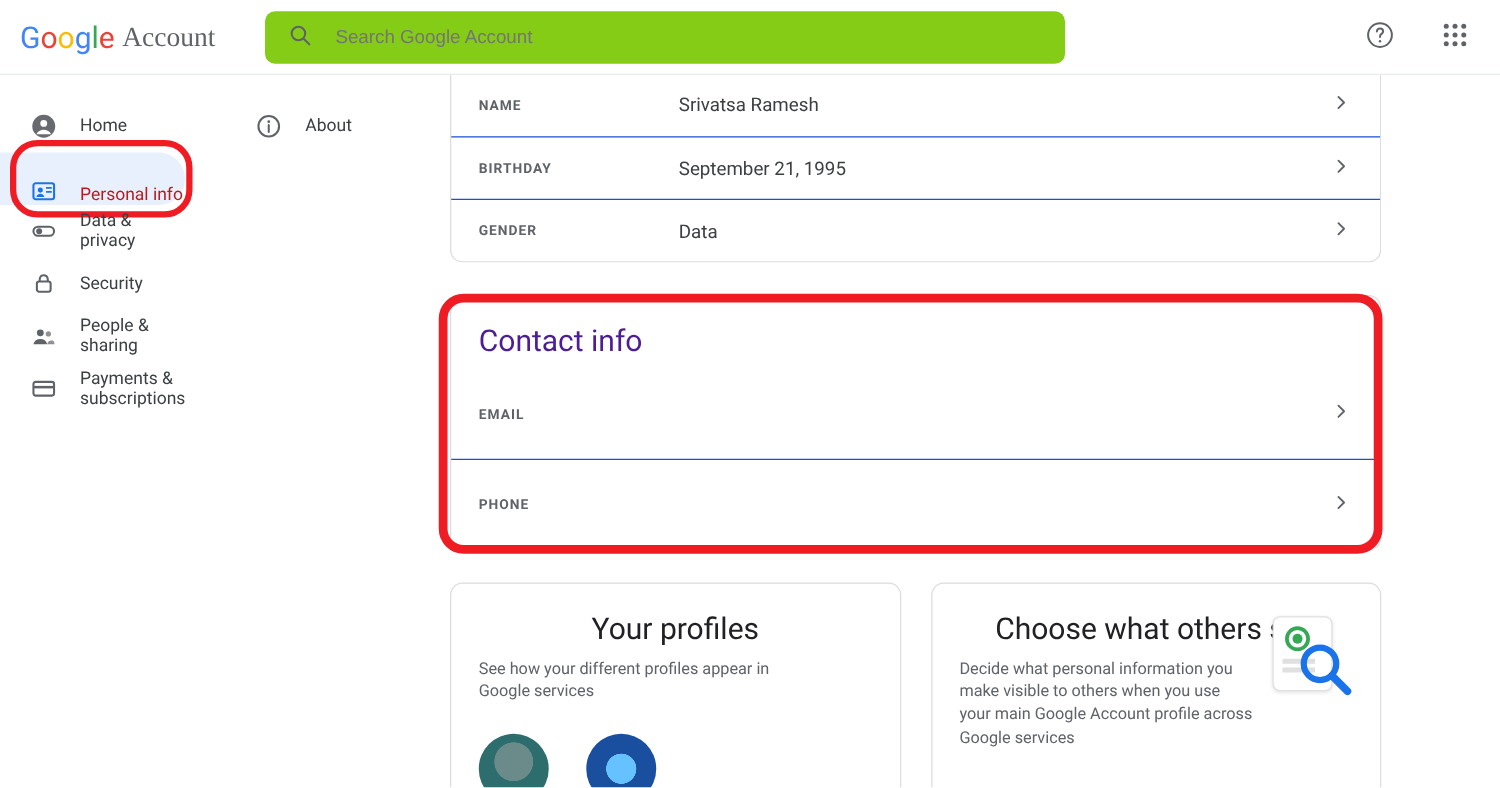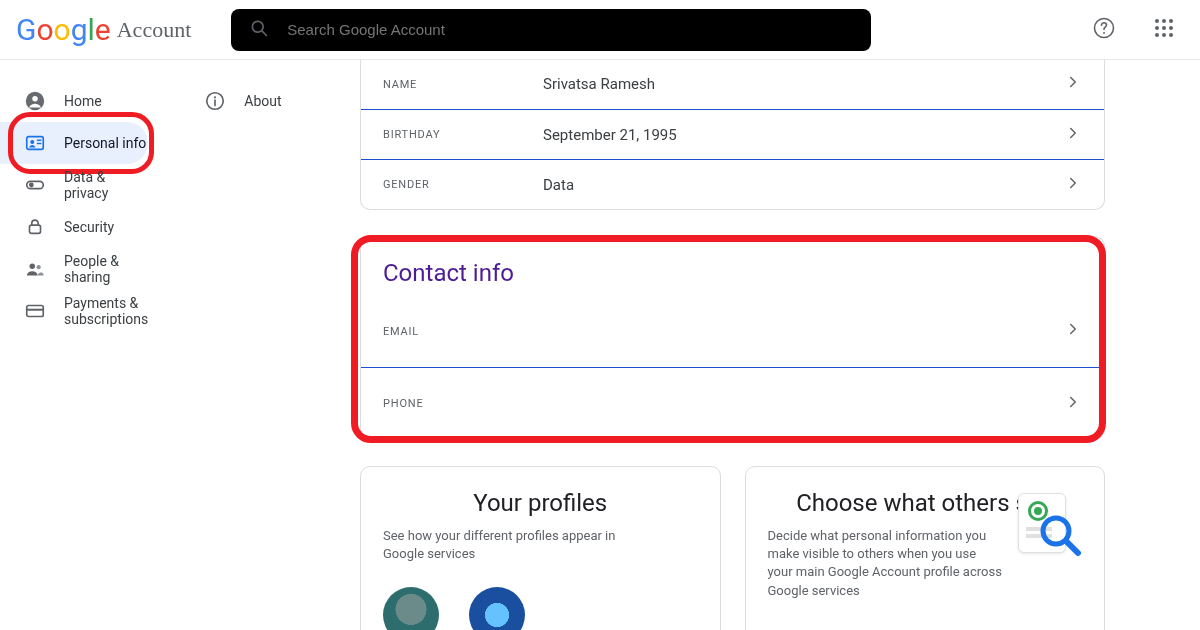--- a/index.html
+++ b/index.html
@@ -20,34 +20,34 @@
     border-bottom: 1px solid #e8eaed;
     gap: 20px;
   }
   .logo {
     display: flex;
     align-items: center;
     gap: 4px;
     white-space: nowrap;
   }
   .logo-text {
-    font-size: 30px;
+    font-size: 24px;
     font-weight: 400;
   }
   .logo-g { color: #4285F4; }
   .logo-o1 { color: #EA4335; }
   .logo-o2 { color: #FBBC05; }
   .logo-g2 { color: #4285F4; }
   .logo-l { color: #34A853; }
   .logo-e { color: #EA4335; }
   .logo-account { color: #5f6368; font-size: 22px; margin-left: 2px; font-family: Liberation Serif, serif; }
   .search {
     flex: 0 0 640px;
     height: 42px;
-    background: #000000;
+    background: #84cc16;
     border-radius: 8px;
     display: flex;
     align-items: center;
     padding: 0 18px;
     gap: 18px;
     margin-left: 20px;
   }
   .search input {
     border: none;
     background: transparent;
@@ -84,21 +84,22 @@
     color: #3c4043;
     font-size: 14px;
     border-top-right-radius: 24px;
     border-bottom-right-radius: 24px;
     cursor: pointer;
     position: relative;
     margin-right: 16px;
   }
   .nav-item.active {
     background: #e8f0fe;
-    color: #0f172a;
+    color: #b91c1c;
+    align-items: flex-end;
   }
   .nav-item .nav-icon { width: 22px; height: 22px; display:flex; align-items:center; justify-content:center; color:#5f6368; }
   .nav-item.active .nav-icon { color:#1a73e8; }
   .nav-divider { height:1px; background:#e8eaed; margin:14px 16px 14px 0; }
   .nav-item.highlighted::before {
     content:"";
     position:absolute;
     left:8px; right:-6px; top:-10px; bottom:-10px;
     border:5px solid #ef1c24;
     border-radius:22px;
@@ -126,21 +127,21 @@
     min-height: 50px;
     padding: 12px 22px;
     cursor:pointer;
   }
   .row + .row { border-top: 1px solid #1d4ed8; }
   .row-label {
     width: 160px;
     font-size: 11px;
     letter-spacing: 0.8px;
     color: #5f6368;
-    font-weight: 400;
+    font-weight: 700;
   }
   .row-value {
     flex:1;
     font-size: 15px;
     color: #3c4043;
   }
   .row-chevron { color:#5f6368; }
   .section-title {
     font-size: 24px;
     color:#4c1d95;

